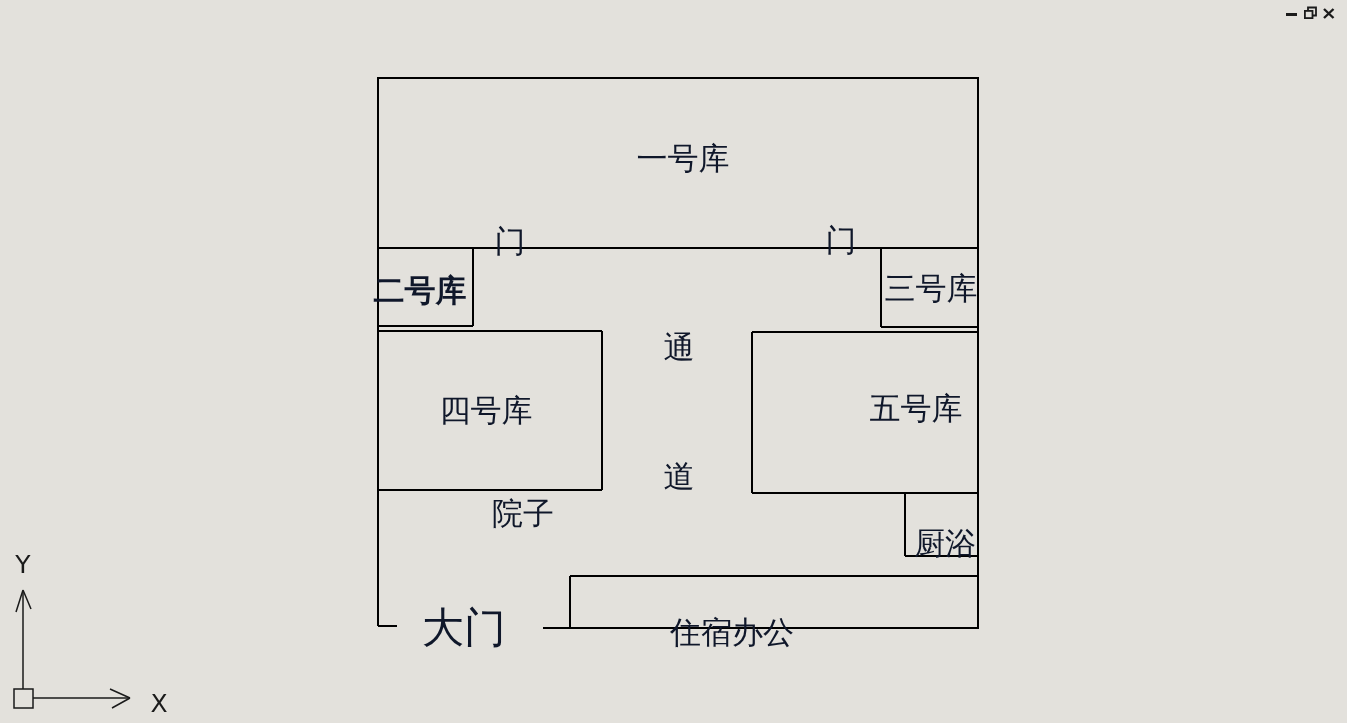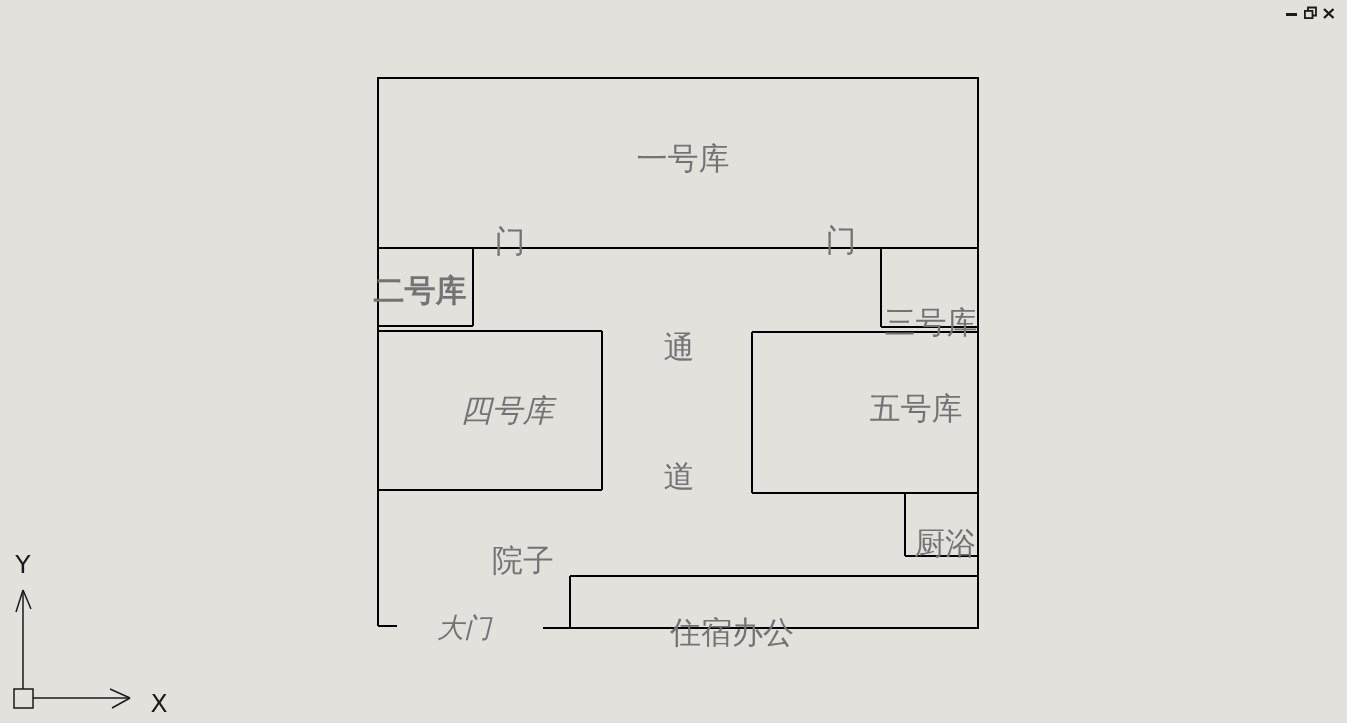--- a/index.html
+++ b/index.html
@@ -17,28 +17,28 @@
     height: 723px;
   }
   svg.plan, svg.ucs {
     position: absolute;
     left: 0;
     top: 0;
   }
   .lbl {
     position: absolute;
     transform: translate(-50%, -50%);
-    color: #737373;
+    color: #0f172a;
     font-family: "Liberation Serif", "DejaVu Serif", serif;
     font-size: 31px;
     line-height: 1;
     white-space: nowrap;
     user-select: none;
   }
-  .lbl.big { font-size: 27px; font-style: italic; }
+  .lbl.big { font-size: 42px; }
   
   .winbtn {
     position: absolute;
     display: block;
     cursor: pointer;
   }
   .min-glyph {
     display: block;
     width: 11px;
     height: 3px;
@@ -102,26 +102,26 @@
     <g>
       <line x1="378" y1="626" x2="397" y2="626"></line>
       <line x1="543" y1="628" x2="570" y2="628"></line>
     </g>
   </svg>
 
   <div class="lbl" style="left:683px; top:158px;">一号库</div>
   <div class="lbl" style="left:510px; top:241px;">门</div>
   <div class="lbl" style="left:841px; top:240px;">门</div>
   <div class="lbl" style="left:420px; top:290px;font-weight:bold;">二号库</div>
-  <div class="lbl" style="left:931px; top:288px;margin-top:34px;">三号库</div>
-  <div class="lbl" style="left:507px; top:410px;font-style:italic;">四号库</div>
+  <div class="lbl" style="left:931px; top:288px;">三号库</div>
+  <div class="lbl" style="left:486px; top:410px;">四号库</div>
   <div class="lbl" style="left:916px; top:408px;">五号库</div>
   <div class="lbl" style="left:679px; top:347px;">通</div>
   <div class="lbl" style="left:679px; top:476px;">道</div>
-  <div class="lbl" style="left:523px; top:560px;">院子</div>
+  <div class="lbl" style="left:523px; top:513px;">院子</div>
   <div class="lbl" style="left:945px; top:543px;">厨浴</div>
   <div class="lbl" style="left:732px; top:632px;">住宿办公</div>
   <div class="lbl big" style="left:464px; top:628px;">大门</div>
 
   <svg class="ucs" style="top:540px; left:0;" width="190" height="183" viewBox="0 0 190 183" stroke="#1a1a1a" stroke-width="1.5" fill="none">
     <g>
       <rect x="14" y="149" width="19" height="19"></rect>
     </g>
     <g>
       <line x1="23" y1="149" x2="23" y2="51"></line>

